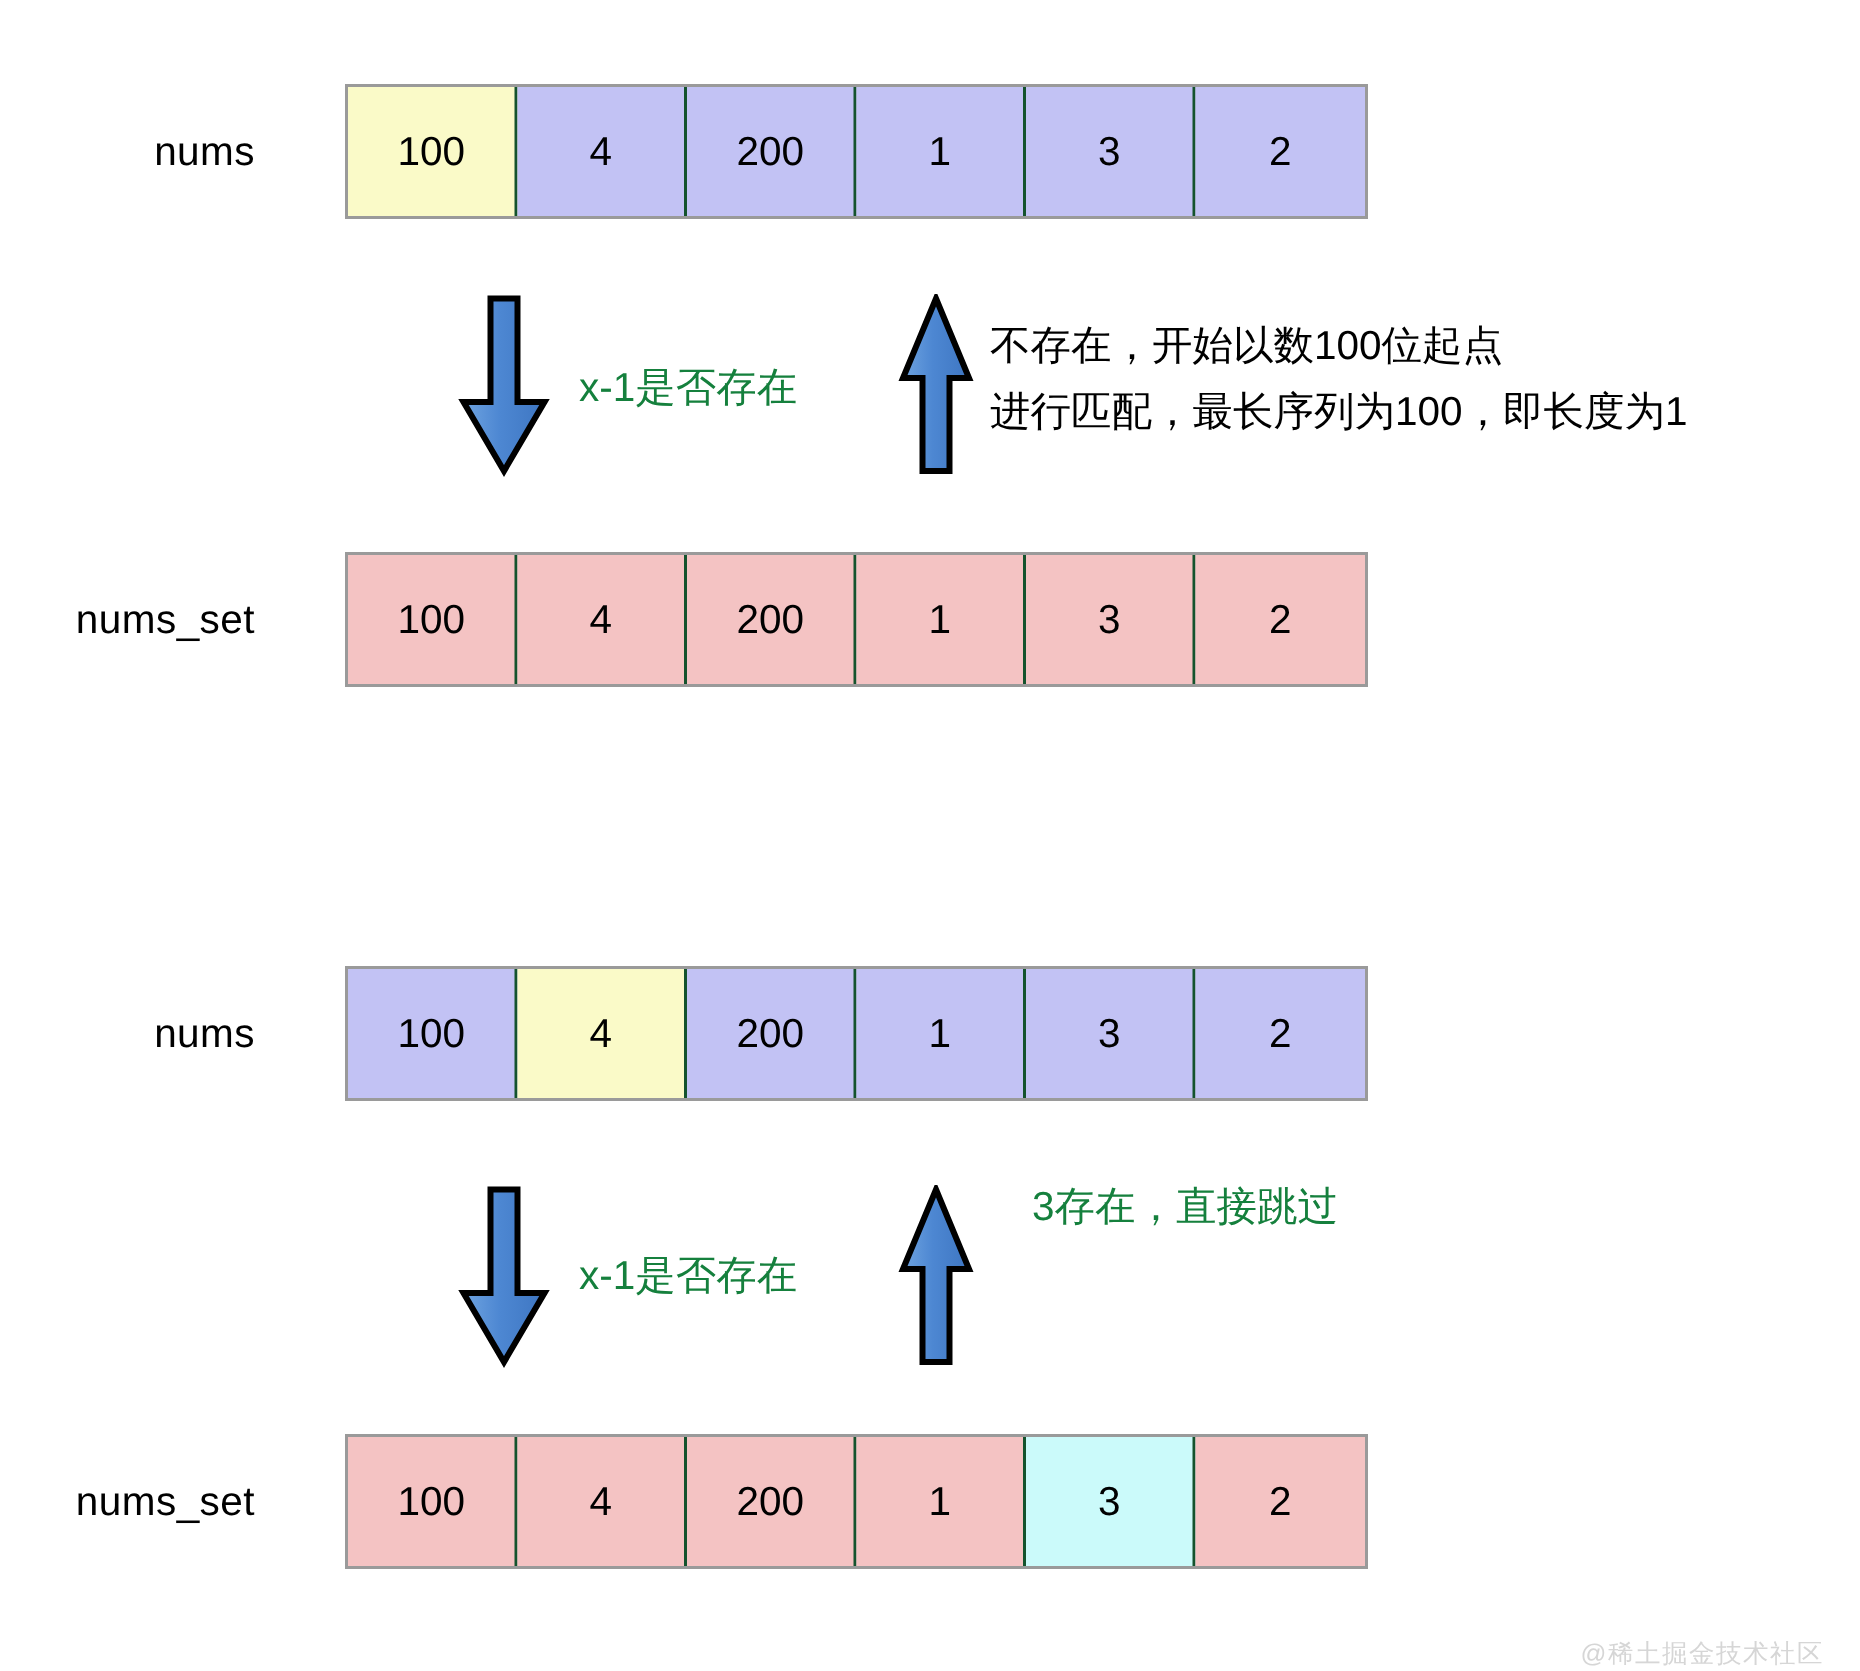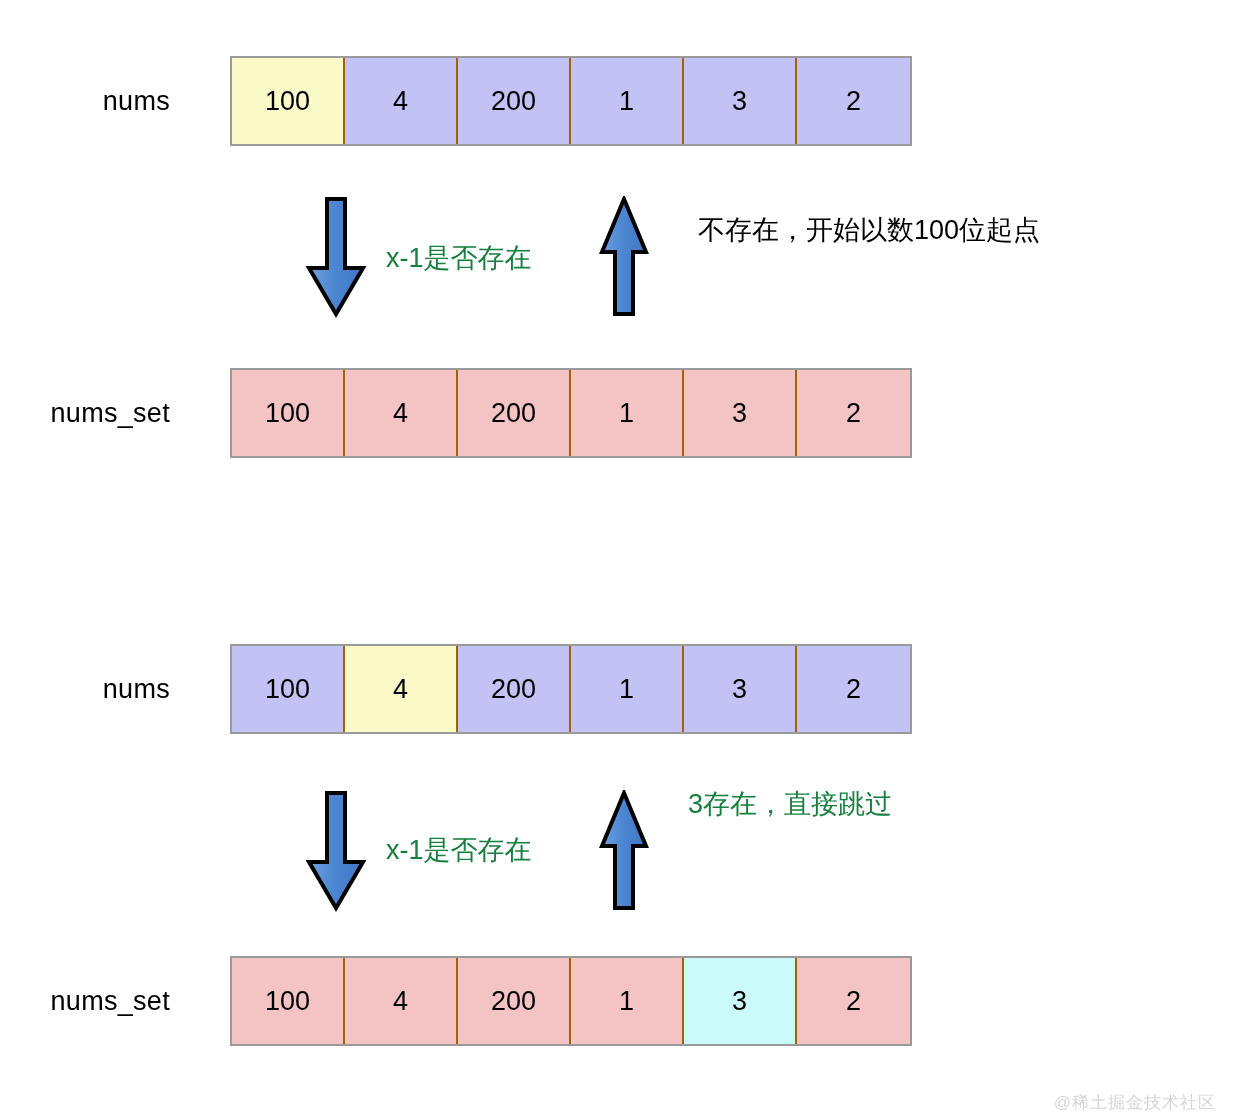--- a/index.html
+++ b/index.html
@@ -43,21 +43,21 @@
     box-sizing: border-box;
   }
   .cell {
     width: 113px;
     height: 86px;
     display: flex;
     align-items: center;
     justify-content: center;
     font-size: 27px;
     color: #000;
-    border-right: 2px solid #a16207;
+    border-right: 2px solid #14532d;
     box-sizing: border-box;
   }
   .cell:last-child { border-right: none; }
 
   .fill-lav  { background: #c2c2f4; }
   .fill-pink { background: #f4c3c3; }
   .fill-yel  { background: #fafac8; }
   .fill-cyan { background: #cbfafa; }
 
   
@@ -130,22 +130,23 @@
         <linearGradient id="gu1" x1="0" y1="0" x2="1" y2="0">
           <stop offset="0%" stop-color="#6ea3e0"></stop>
           <stop offset="45%" stop-color="#4d87d2"></stop>
           <stop offset="100%" stop-color="#3e76c2"></stop>
         </linearGradient>
       </defs>
       <polygon points="27,3 49,56 36,56 36,118 18,118 18,56 5,56" fill="url(#gu1)" stroke="#000000" stroke-width="4" stroke-linejoin="miter"></polygon>
     </svg>
   </div>
 
-  <div class="annot-multi" style="left:698px; top:208px;">
+  <div class="annot-multi" style="left:660px; top:208px;">
     <div>不存在，开始以数100位起点</div>
+    <div>进行匹配，最长序列为100，即长度为1</div>
   </div>
 
   <div class="array-row" style="left:50px; top:368px;">
     <div class="row-label">nums_set</div>
     <div class="cells">
       <div class="cell fill-pink">100</div>
       <div class="cell fill-pink">4</div>
       <div class="cell fill-pink">200</div>
       <div class="cell fill-pink">1</div>
       <div class="cell fill-pink">3</div>

